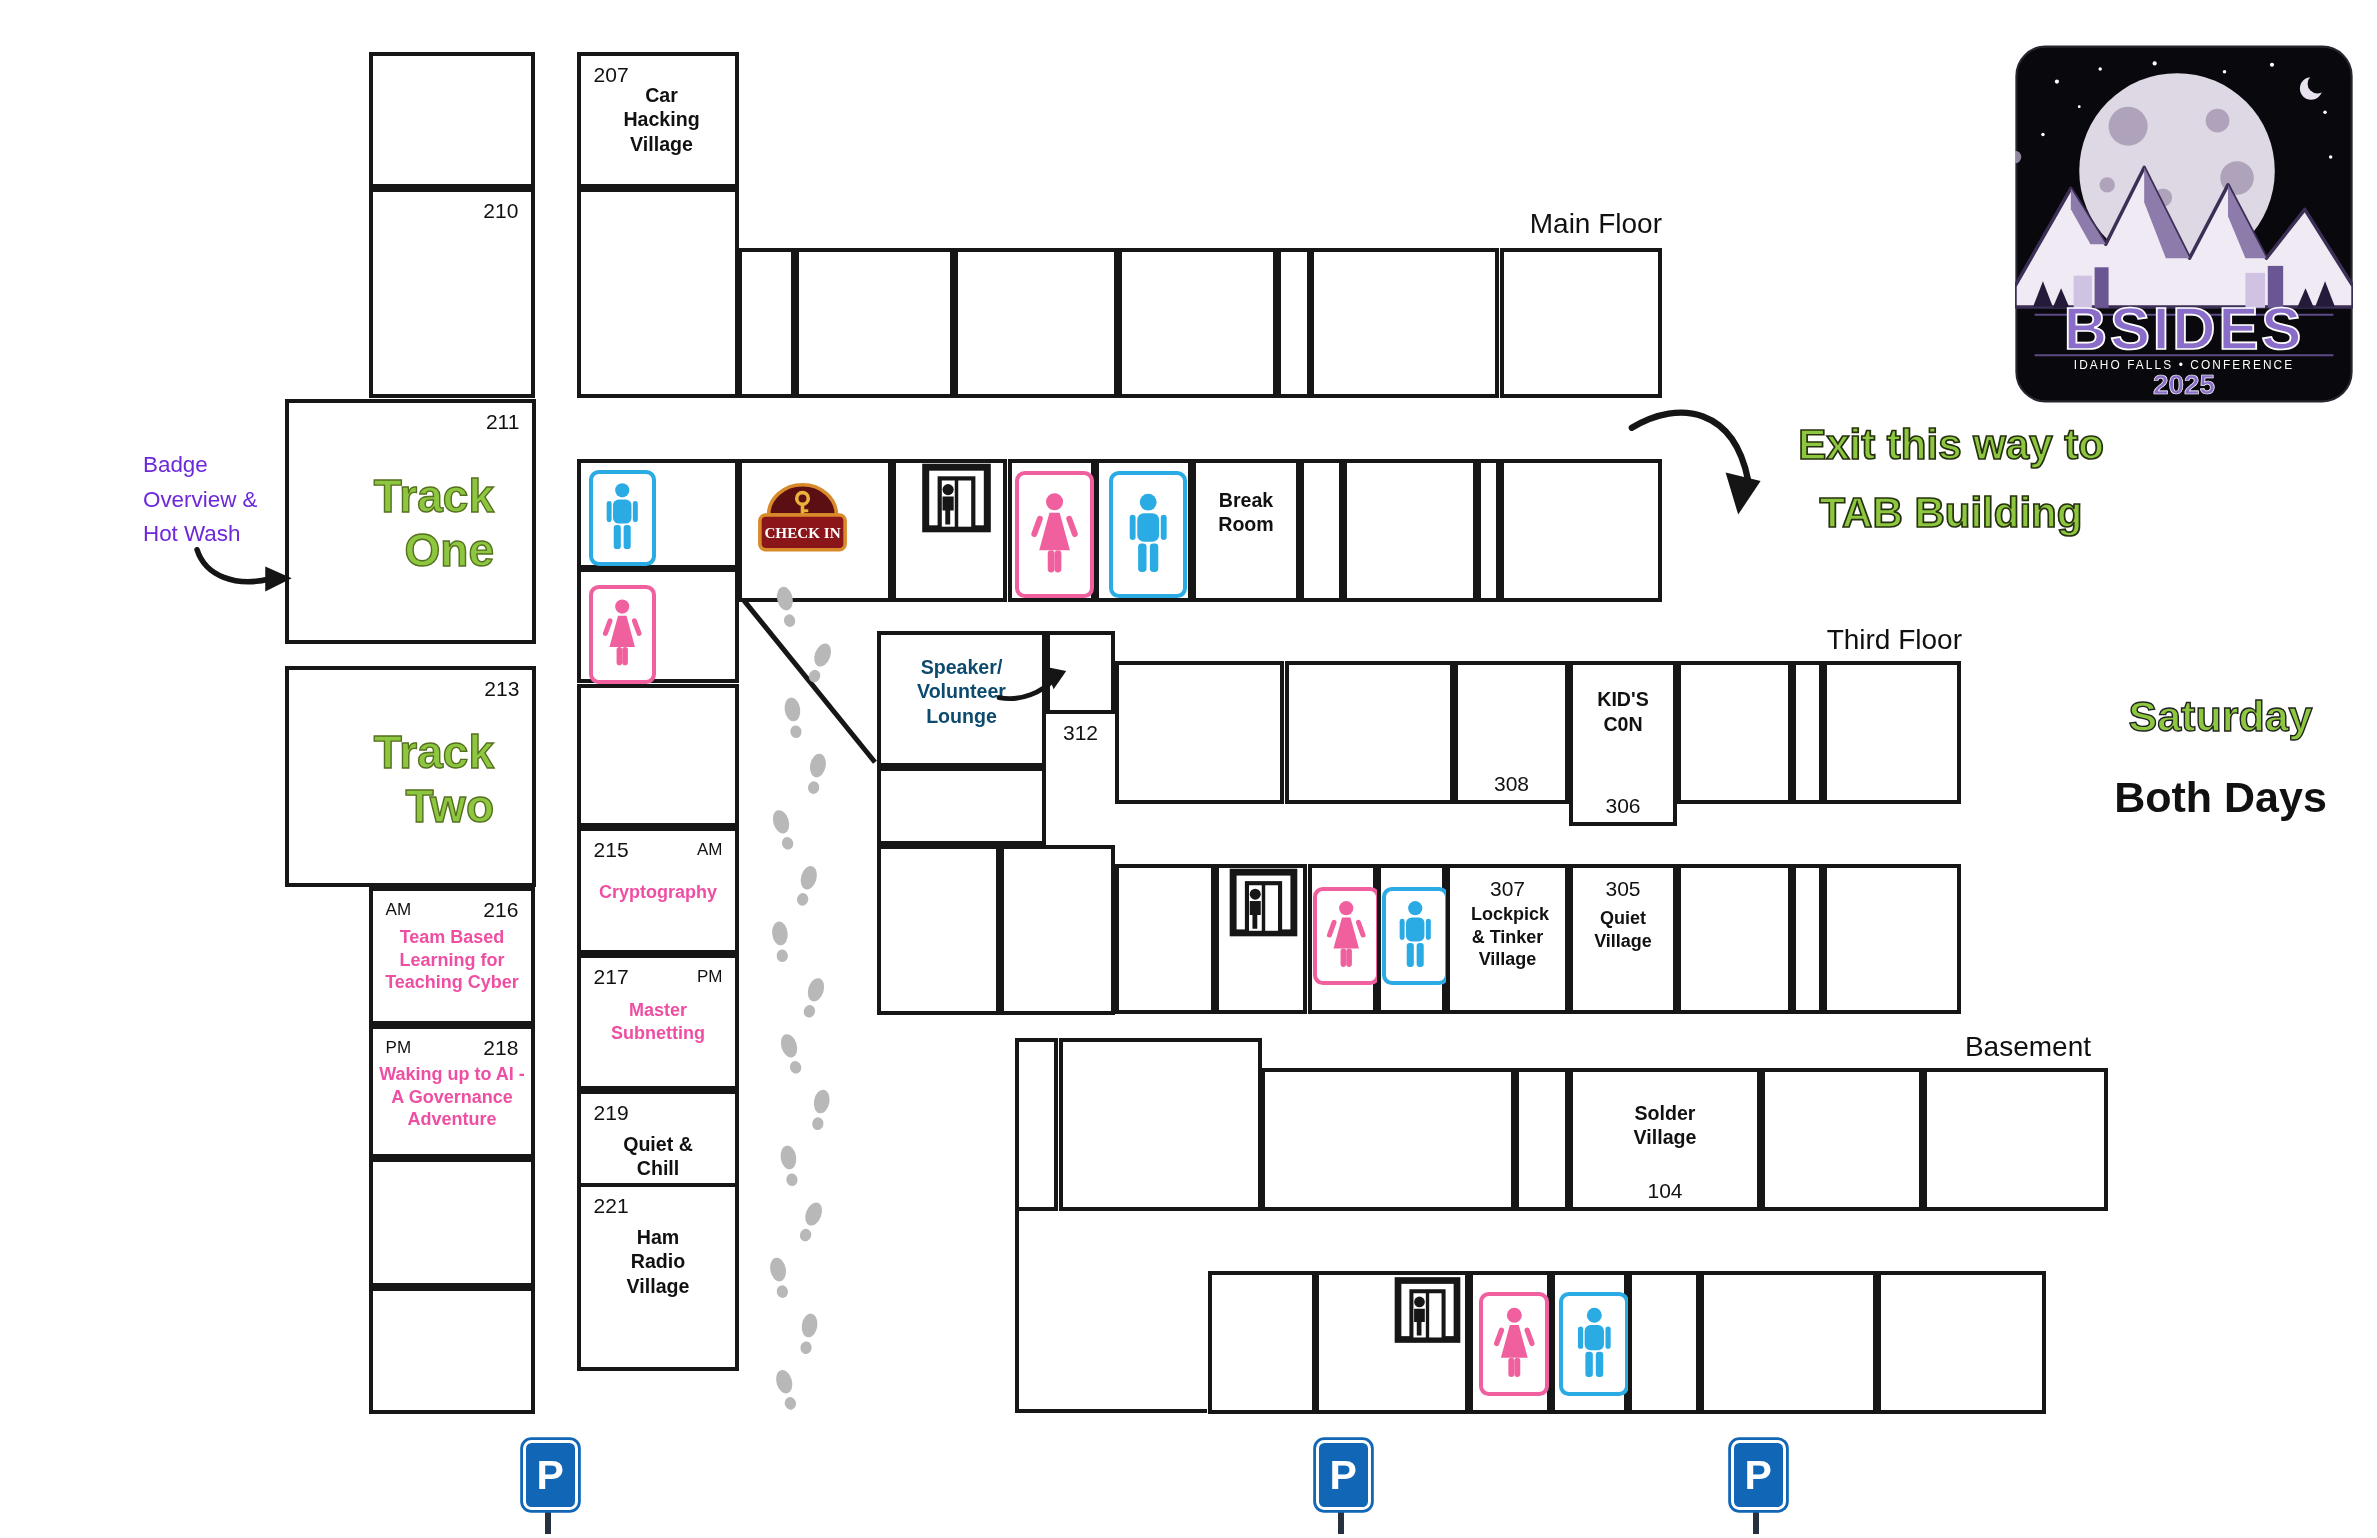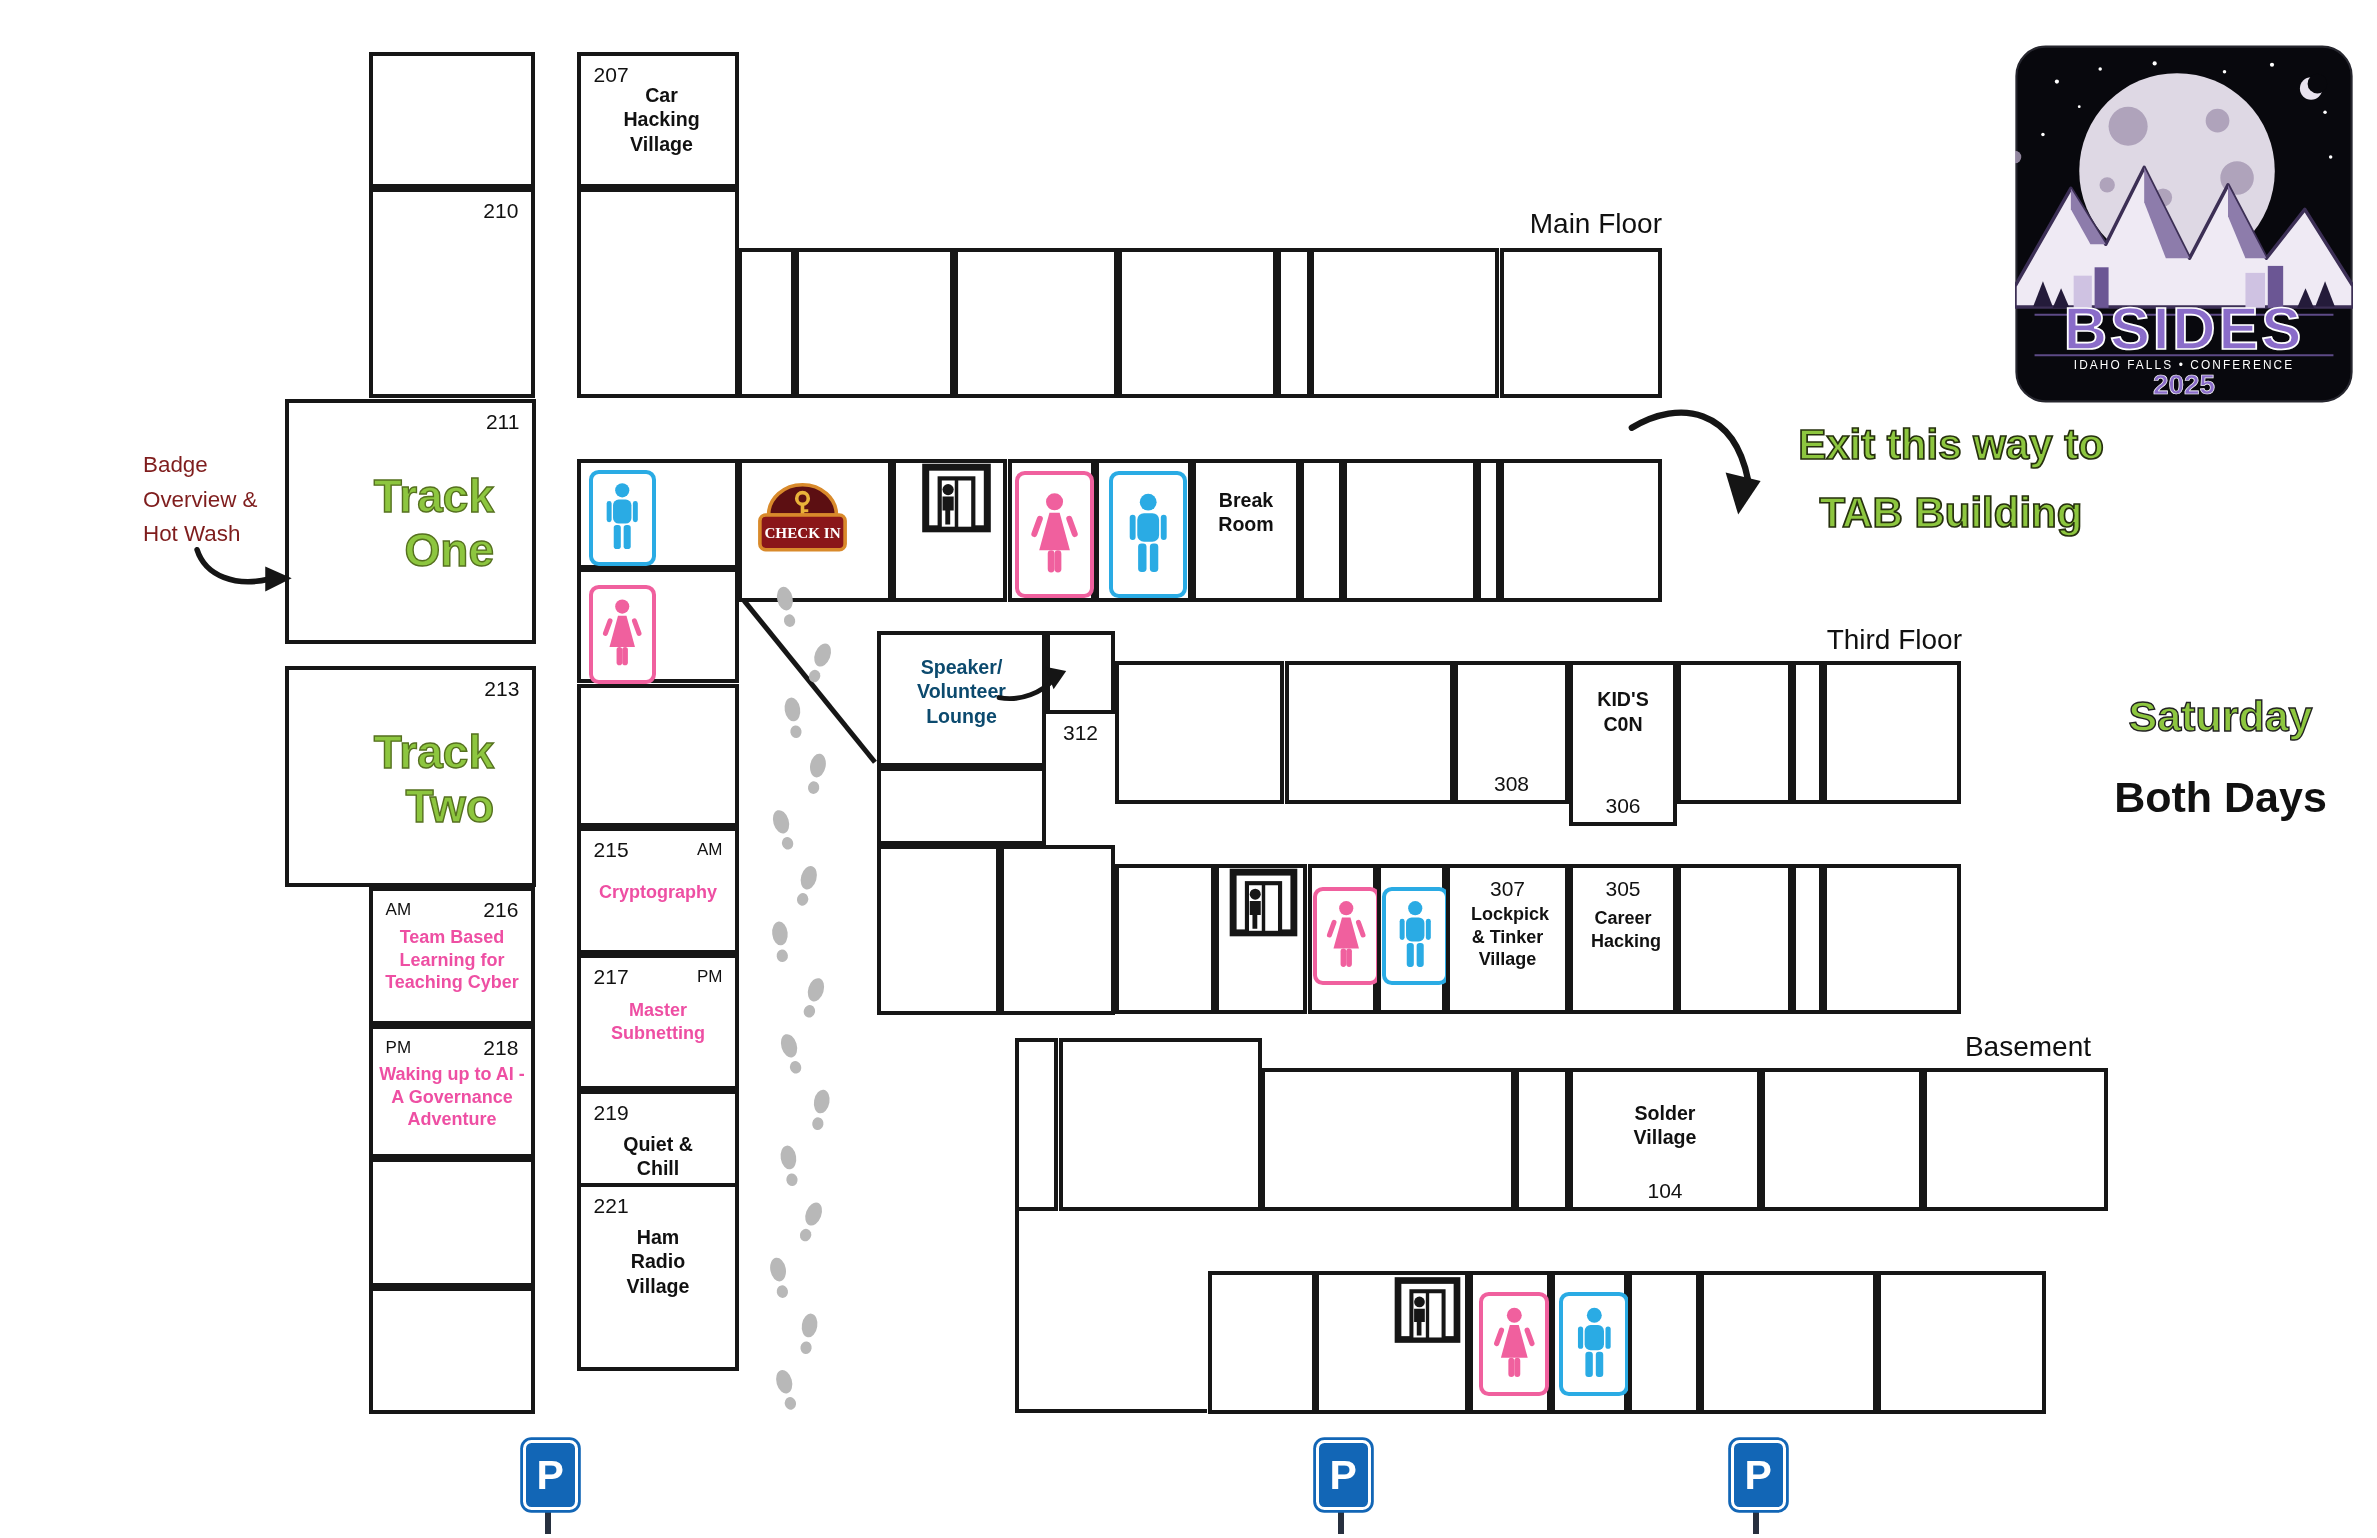--- a/index.html
+++ b/index.html
@@ -24,21 +24,21 @@
   .rricon.f{border:4.2px solid #f0609e}.rricon.f svg *{fill:#f0609e}
   .elev{position:absolute}
   .elev svg{width:100%;height:100%}
   .checkin{position:absolute}
   .parking{position:absolute;width:55px;height:94px}
   .pbox{position:absolute;left:2.8px;top:0;width:49px;height:64px;background:#1266b6;border:3.5px solid #fff;
         box-shadow:0 0 0 2.8px #1266b6;border-radius:8.4px;color:#fff;font-weight:bold;font-size:41px;
         display:flex;align-items:center;justify-content:center}
   .pole{position:absolute;left:24.5px;top:67px;width:6.3px;height:26.6px;background:#27303f}
   .footprint{position:absolute}
-  .badge-note{position:absolute;left:143px;top:448px;width:175px;font-size:22.4px;line-height:1.55;color:#7f1d1d}
+  .badge-note{position:absolute;left:143px;top:448px;width:175px;font-size:22.4px;line-height:1.55;color:#6d28d9}
   .exit-text{position:absolute;left:1755px;top:411px;width:392px;text-align:center;font-size:42px;
              font-weight:800;color:#8dc63f;-webkit-text-stroke:1.7px #26300e;line-height:1.62}
   .legend{position:absolute;left:2063px;top:692px;width:315px;text-align:center}
   .leg{font-size:43px;font-weight:800;margin-bottom:32px}
   .leg.friday{color:#f2549e}
   .leg.saturday{color:#8dc63f;-webkit-text-stroke:1.4px #222}
   .leg.bothdays{color:#111}
   .arrow{position:absolute}
   .logo{position:absolute}
 </style>
@@ -264,21 +264,21 @@
         <rect x="18" y="60" width="10" height="34" rx="4"></rect>
         <rect x="32" y="60" width="10" height="34" rx="4"></rect>
       </svg>
   </div>
   <div class="room" style="left:1446px;top:864px;width:123px;height:150px">
     <span class="num tc">307</span>
     <div class="name" style="top:35px;left:21px;right:21px;font-size:18px">Lockpick &amp; Tinker Village</div>
   </div>
   <div class="room" style="left:1569px;top:864px;width:108px;height:150px">
     <span class="num tc">305</span>
-    <div class="name" style="top:39px;left:18px;right:18px;font-size:18px">Career Hacking</div>
+    <div class="name" style="top:39px;left:18px;right:18px;font-size:18px">Quiet Village</div>
   </div>
   <div class="room" style="left:1677px;top:864px;width:115px;height:150px"></div>
   <div class="room" style="left:1792px;top:864px;width:31px;height:150px"></div>
   <div class="room" style="left:1823px;top:864px;width:138px;height:150px"></div>
 
   <div class="floor-label" style="left:1797px;top:1031px">Basement</div>
 
   <div class="room" style="left:1015px;top:1038px;width:43px;height:173px"></div>
   <div class="room" style="left:1059px;top:1038px;width:203px;height:173px"></div>
   <div class="room" style="left:1261px;top:1068px;width:254px;height:143px"></div>

